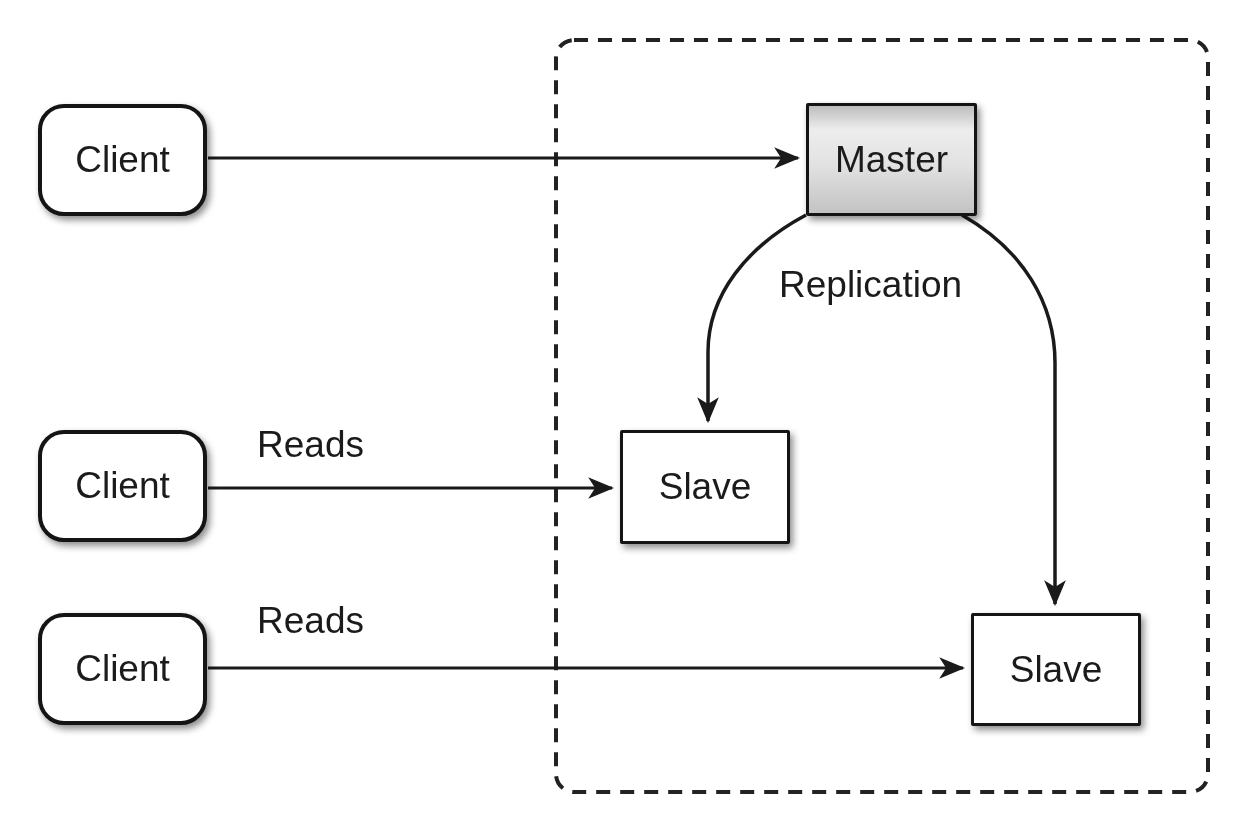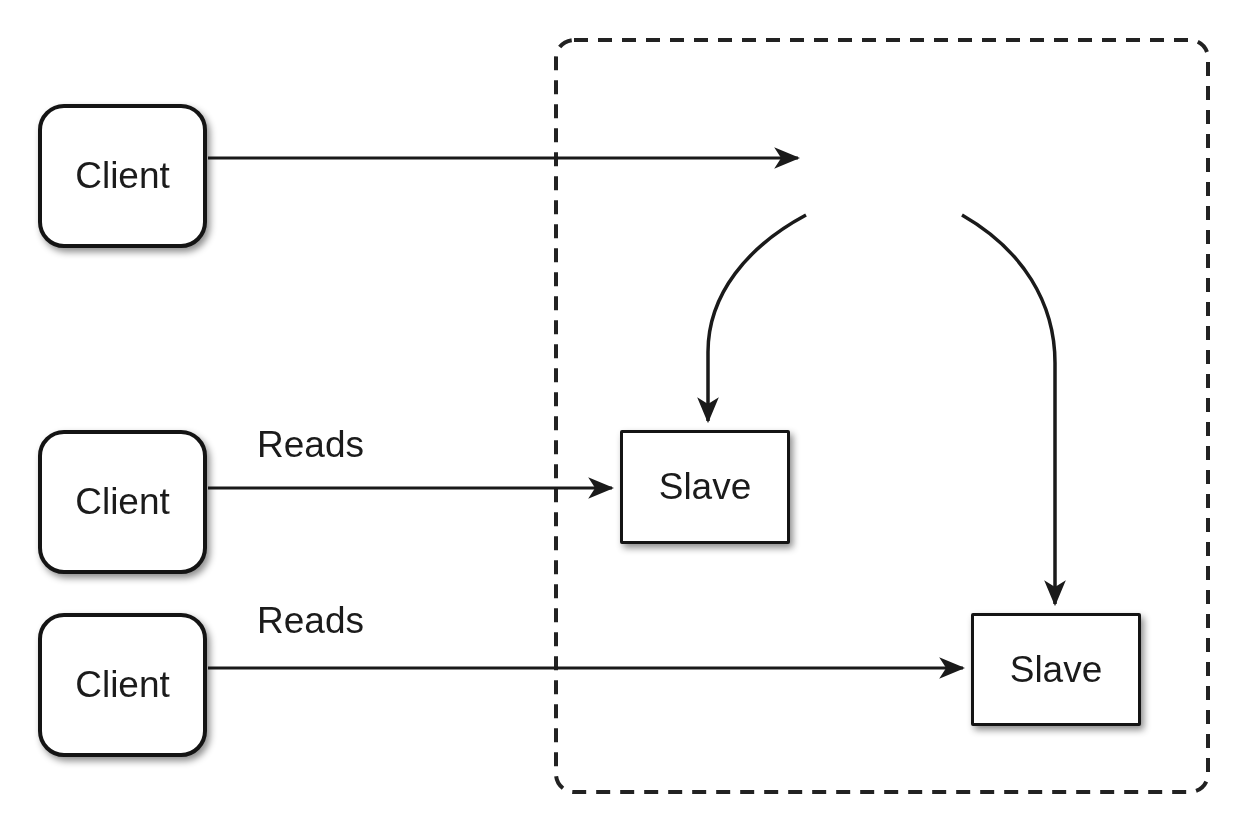--- a/index.html
+++ b/index.html
@@ -32,21 +32,21 @@
     font-size: 37px;
     color: #1b1b1b;
     background: #ffffff;
     border: 4px solid #141414;
     box-shadow: 3px 4px 7px rgba(0,0,0,0.45);
     z-index: 2;
   }
   .client {
     left: 38px;
     width: 169px;
-    height: 144px;
+    height: 112px;
     border-radius: 26px;
   }
   .client-1 { top: 104px; }
   .client-2 { top: 430px; }
   .client-3 { top: 613px; }
   .server {
     border-width: 3px;
     border-radius: 2px;
   }
   .master {
@@ -115,28 +115,32 @@
   </div>
 
   <div class="node client client-2">
     <span>Client</span>
   </div>
 
   <div class="node client client-3">
     <span>Client</span>
   </div>
 
+  <div class="node server master">
+    <span>Master</span>
+  </div>
 
   <div class="node server slave-1">
     <span>Slave</span>
   </div>
 
   <div class="node server slave-2">
     <span>Slave</span>
   </div>
 
 
   <div class="edge-label lbl-reads-mid">Reads</div>
 
   <div class="edge-label lbl-reads-bottom">Reads</div>
 
+  <div class="edge-label lbl-replication">Replication</div>
 
 </div>
 
 </body></html>

